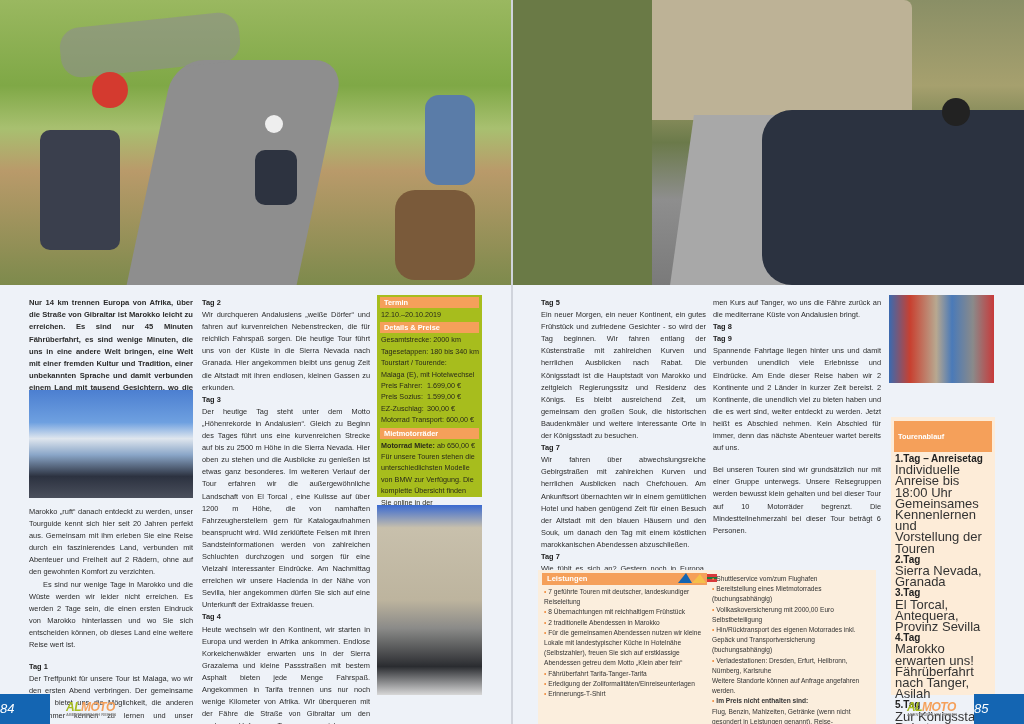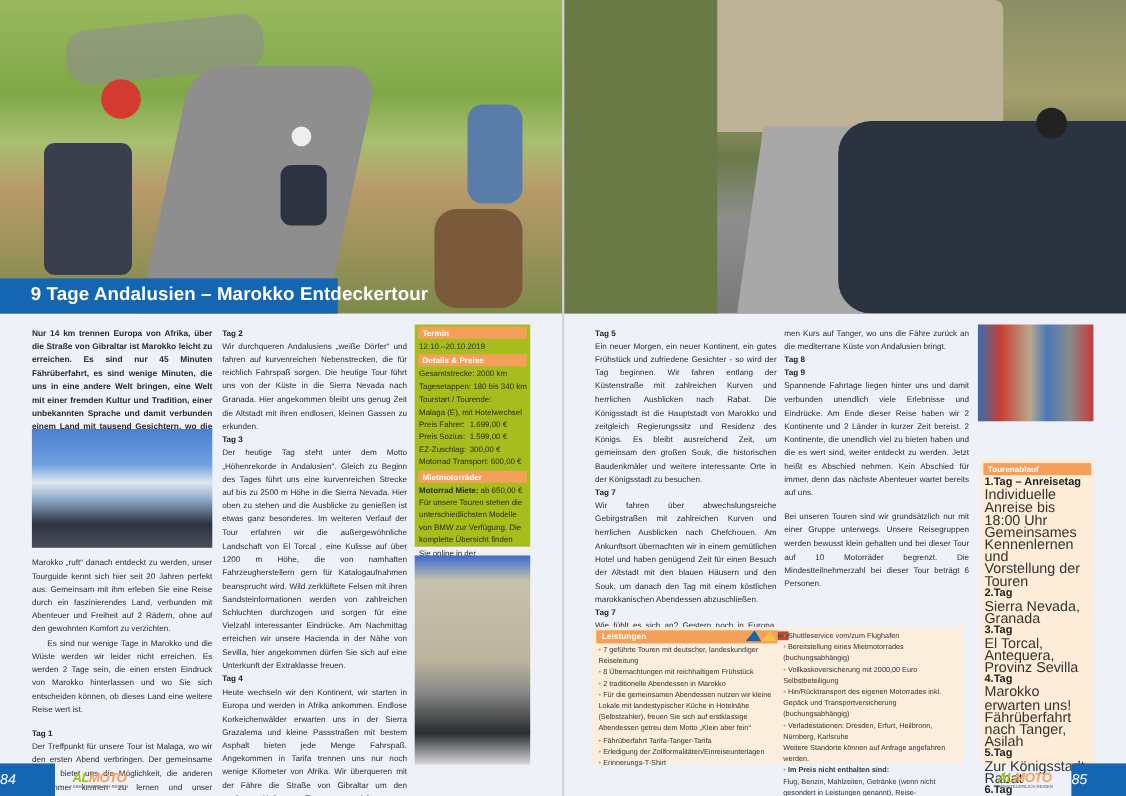--- a/index.html
+++ b/index.html
@@ -25,27 +25,27 @@
   .col .h{font-weight:bold;color:#222;}
   .lead{font-weight:bold;font-size:7.6px;line-height:12.2px;}
   .indent{text-indent:14px;}
 
   .photo{position:absolute;overflow:hidden;}
   .infobox{position:absolute;left:377px;top:295px;width:105px;height:202px;background:#a7bd1d;padding:0;}
   .infobox .hd{background:#f5a05a;color:#fff;font-weight:bold;font-size:7.4px;padding:1px 4px;margin:2px 3px 1px 3px;}
   .infobox .ln{font-size:7.2px;line-height:11.4px;color:#2a2a1a;padding:0 4px;white-space:nowrap;}
   .infobox .txt{font-size:7.2px;line-height:11.4px;color:#2a2a1a;padding:0 4px;}
 
-  .leistungen{position:absolute;left:538px;top:570px;width:338px;height:124px;background:#fbeedd;}
+  .leistungen{position:absolute;left:538px;top:570px;width:338px;height:154px;background:#fbeedd;}
   .leistungen .hd{position:absolute;left:4px;top:3px;width:160px;height:12px;background:#f5a05a;color:#fff;font-weight:bold;font-size:7.6px;padding-left:5px;line-height:12px;}
   .leistungen ul{list-style:none;margin:0;padding:0;position:absolute;font-size:6.6px;line-height:10.2px;color:#333;}
   .leistungen li .b{color:#f08a3a;margin-right:2px;}
 
   .tourbox{position:absolute;left:891px;top:417px;width:104px;height:278px;background:#fdecd8;}
-  .tourbox .hd{background:#f5a05a;color:#fff;font-weight:bold;font-size:7.4px;padding:1px 4px;margin:4px 3px 1px 3px;}
+  .tourbox .hd{background:#f5a05a;color:#fff;font-weight:bold;font-size:7.4px;padding:11px 4px;margin:4px 3px 1px 3px;}
   .tourbox .d{font-size:10px;line-height:11.2px;padding:0 4px;font-weight:bold;color:#222;}
   .tourbox .t{font-size:13px;line-height:11.2px;padding:0 4px;color:#333;}
 
   .pn{position:absolute;top:694px;height:30px;width:50px;background:#1465b2;color:#fff;font-size:13px;font-style:italic;line-height:30px;}
   .logo{position:absolute;top:700px;font-weight:bold;font-style:italic;font-size:12px;letter-spacing:-0.5px;}
   .logo .a{color:#a7bd1d;}
   .logo .m{color:#f5a05a;}
   .logo small{display:block;font-size:4px;color:#888;font-style:normal;letter-spacing:0;margin-top:-2px;text-align:center;}
 </style>
 </head>
@@ -54,23 +54,20 @@
 <div class="page page-left">
   <div class="hero hero-left">
     <div class="road" style="left:150px;top:60px;width:170px;height:230px;transform:skewX(-12deg);border-radius:30px 30px 0 0;"></div>
     <div class="road" style="left:60px;top:20px;width:180px;height:50px;transform:rotate(-6deg);opacity:.6;border-radius:20px;"></div>
     <div class="bike" style="left:40px;top:130px;width:80px;height:120px;background:#3a3f4d;"></div>
     <div class="rider" style="left:92px;top:72px;width:36px;height:36px;background:#d43a2f;"></div>
     <div class="bike" style="left:255px;top:150px;width:42px;height:55px;"></div>
     <div class="rider" style="left:265px;top:115px;width:18px;height:18px;background:#eee;"></div>
     <div class="bike" style="left:395px;top:190px;width:80px;height:90px;background:#7a5a3a;border-radius:20px;"></div>
     <div class="rider" style="left:425px;top:95px;width:50px;height:90px;background:#5a7ca8;border-radius:14px;"></div>
-  </div>
-  <div class="title-bar">
-    <span>9 Tage Andalusien – Marokko Entdeckertour</span>
   </div>
 
   <div class="col" style="left:29px;top:297px;width:164px;">
     <p class="lead">Nur 14 km trennen Europa von Afrika, über die Straße von Gibraltar ist Marokko leicht zu erreichen. Es sind nur 45 Minuten Fährüberfahrt, es sind wenige Minuten, die uns in eine andere Welt bringen, eine Welt mit einer fremden Kultur und Tradition, einer unbekannten Sprache und damit verbunden einem Land mit tausend Gesichtern, wo die Zeit anders tickt.</p>
   </div>
   <div class="photo" style="left:29px;top:390px;width:164px;height:108px;background:linear-gradient(180deg,#4c7fd0 0%,#6ea0e0 30%,#dfe6ee 45%,#8aa6c8 60%,#2c3240 80%,#4a4f5c 100%);"></div>
   <div class="col" style="left:29px;top:506px;width:164px;">
     <p>Marokko „ruft“ danach entdeckt zu werden, unser Tourguide kennt sich hier seit 20 Jahren perfekt aus. Gemeinsam mit ihm erleben Sie eine Reise durch ein faszinierendes Land, verbunden mit Abenteuer und Freiheit auf 2 Rädern, ohne auf den gewohnten Komfort zu verzichten.</p>
     <p class="indent">Es sind nur wenige Tage in Marokko und die Wüste werden wir leider nicht erreichen. Es werden 2 Tage sein, die einen ersten Eindruck von Marokko hinterlassen und wo Sie sich entscheiden können, ob dieses Land eine weitere Reise wert ist.</p>
     <p style="height:10px"></p>

